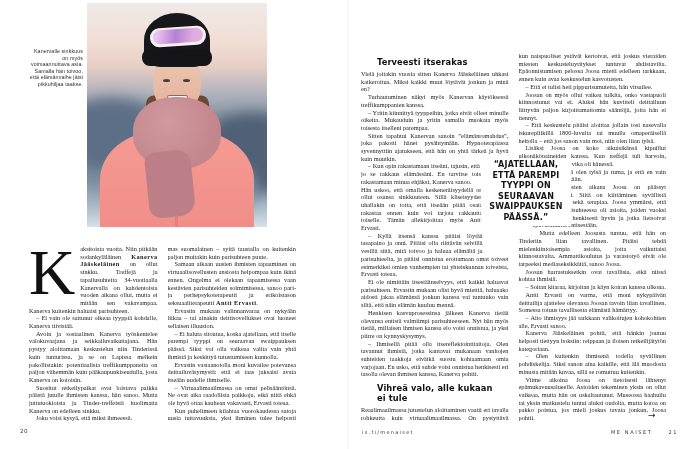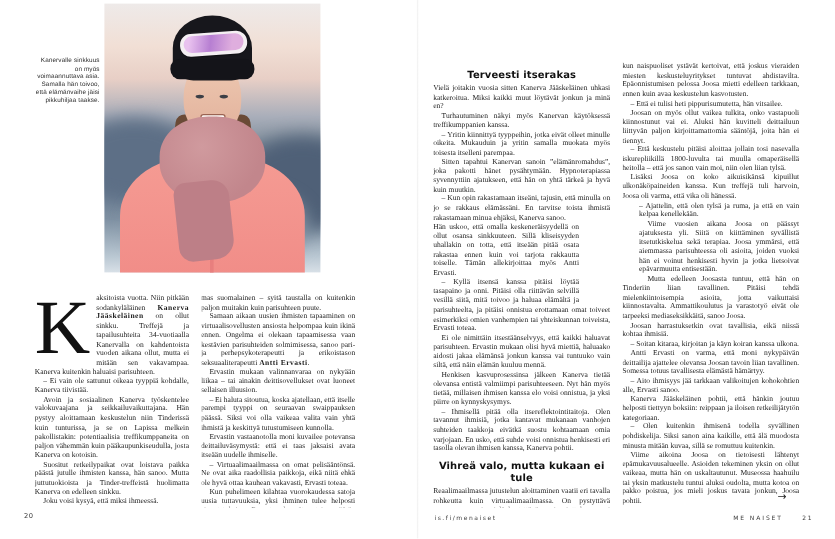--- a/index.html
+++ b/index.html
@@ -50,21 +50,21 @@
 
   
   .cols { position:absolute; display:flex; }
   .lp-cols { left:29px; top:245px; width:267px; height:178px; gap:10px; }
   .rp-cols { left:361px; top:52px; width:305px; height:371px; gap:10px; }
   .col { flex:1 1 0; overflow:hidden; font-size:6.3px; line-height:7.7px; text-align:justify;
          color:#1b1b1b; }
   .bodypara { text-indent:0; }
   .bodypara + .bodypara { text-indent:7px; }
   .subhead { font-family:"DejaVu Sans", sans-serif; font-weight:bold; font-size:8.3px;
-             line-height:10px; text-align:center; margin:5px 0 3px; color:#111;
+             line-height:10px; margin:5px 16px 3px; color:#111;
              letter-spacing:0.1px; }
   .name-bold { font-weight:bold; letter-spacing:0.4px; }
   .dropcap { float:left; font-family:"Liberation Serif", serif; font-size:64px; line-height:52px;
              height:54px; padding:2px 5px 0 0; color:#111; }
 
   
   .pull-quote { position:absolute; left:481px; top:158px; width:90px; background:#fff;
                 font-family:"DejaVu Sans", sans-serif; font-weight:bold; font-size:8px;
                 line-height:10.6px; text-align:center; color:#161616; letter-spacing:0.2px;
                 padding:2px 1px; z-index:5; }
@@ -135,21 +135,21 @@
         <p class="bodypara">Turhautuminen näkyi myös Kanervan käytöksessä treffikumppanien kanssa.</p>
         <p class="bodypara">– Yritin kiinnittyä tyyppeihin, jotka eivät olleet minulle oikeita. Mukauduin ja yritin samalla muokata myös toisesta itselleni parempaa.</p>
         <p class="bodypara">Sitten tapahtui Kanervan sanoin ”elämänromahdus”, joka pakotti hänet pysähtymään. Hypnoterapiassa syvennyttiin ajatukseen, että hän on yhtä tärkeä ja hyvä kuin muutkin.</p>
         <p class="bodypara">– Kun opin rakastamaan itseäni, tajusin, että minulla on jo se rakkaus elämässäni. En tarvitse toista ihmistä rakastamaan minua ehjäksi, Kanerva sanoo.</p>
         <div class="wrap-spacer" style="float: right; width: 26px; height: 62px;"></div>
         <p class="bodypara">Hän uskoo, että omalla keskeneräisyydellä on ollut osansa sinkkuuteen. Sillä kliseisyyden uhallakin on totta, että itseään pitää osata rakastaa ennen kuin voi tarjota rakkautta toiselle. Tämän allekirjoittaa myös Antti Ervasti.</p>
         <p class="bodypara">– Kyllä itsensä kanssa pitäisi löytää tasapaino ja onni. Pitäisi olla riittävän selvillä vesillä siitä, mitä toivoo ja haluaa elämältä ja parisuhteelta, ja pitäisi onnistua erottamaan omat toiveet esimerkiksi omien vanhempien tai yhteiskunnan toiveista, Ervasti toteaa.</p>
         <p class="bodypara">Ei ole nimittäin itsestäänselvyys, että kaikki haluavat parisuhteen. Ervastin mukaan olisi hyvä miettiä, haluaako aidosti jakaa elämänsä jonkun kanssa vai tuntuuko vain siltä, että näin elämän kuuluu mennä.</p>
         <p class="bodypara">Henkisen kasvuprosessinsa jälkeen Kanerva tietää olevansa entistä valmiimpi parisuhteeseen. Nyt hän myös tietää, millaisen ihmisen kanssa elo voisi onnistua, ja yksi piirre on kynnyskysymys.</p>
         <p class="bodypara">– Ihmisellä pitää olla itsereflektointitaitoja. Olen tavannut ihmisiä, jotka kantavat mukanaan vanhojen suhteiden taakkoja eivätkä suostu kohtaamaan omia varjojaan. En usko, että suhde voisi onnistua henkisesti eri tasolla olevan ihmisen kanssa, Kanerva pohtii.</p>
-        <h3 class="subhead">Vihreä valo, mutta kukaan ei tule</h3>
+        <h3 class="subhead">Vihreä valo, alle kukaan ei tule</h3>
         <p class="bodypara">Reaalimaailmassa jutustelun aloittaminen vaatii eri tavalla rohkeutta kuin virtuaalimaailmassa. On pystyttävä avaamaan suu ja vielä kestettävä se, jos juttukumppani sanookin päin naamaa ”kiitos, mutta ei kiitos”.</p>
       </div>
     <div class="col">
         <p class="bodypara">kun naispuoliset ystävät kertoivat, että joskus vieraiden miesten keskusteluyritykset tuntuvat ahdistavilta. Epäonnistumisen pelossa Joosa mietti edelleen tarkkaan, ennen kuin avaa keskustelun kasvotusten.</p>
         <p class="bodypara">– Että ei tulisi heti pippurisumutetta, hän vitsailee.</p>
         <p class="bodypara">Joosan on myös ollut vaikea tulkita, onko vastapuoli kiinnostunut vai ei. Aluksi hän kuvitteli deittailuun liittyvän paljon kirjoittamattomia sääntöjä, joita hän ei tiennyt.</p>
         <p class="bodypara">– Että keskustelu pitäisi aloittaa jollain tosi nasevalla iskurepliikillä 1800-luvulta tai muulla omaperäisellä heitolla – että jos sanon vain moi, niin olen liian tylsä.</p>
         <p class="bodypara">Lisäksi Joosa on koko aikuisikänsä kipuillut ulkonäköpaineiden kanssa. Kun treffejä tuli harvoin, Joosa oli varma, että vika oli hänessä.</p>
         <div class="wrap-spacer" style="float: left; width: 14px; height: 62px;"></div>
         <p class="bodypara">– Ajattelin, että olen tylsä ja ruma, ja että en vain kelpaa kenellekään.</p>
@@ -158,20 +158,21 @@
         <p class="bodypara">Joosan harrastuksetkin ovat tavallisia, eikä niissä kohtaa ihmisiä.</p>
         <p class="bodypara">– Soitan kitaraa, kirjoitan ja käyn koiran kanssa ulkona.</p>
         <p class="bodypara">Antti Ervasti on varma, että moni nykypäivän deittailija ajattelee olevansa Joosan tavoin liian tavallinen. Somessa totuus tavallisesta elämästä hämärtyy.</p>
         <p class="bodypara">– Aito ihmisyys jää tarkkaan valikoitujen kohokohtien alle, Ervasti sanoo.</p>
         <p class="bodypara">Kanerva Jääskeläinen pohtii, että hänkin joutuu helposti tiettyyn boksiin: reippaan ja iloisen retkeilijätytön kategoriaan.</p>
         <p class="bodypara">– Olen kuitenkin ihmisenä todella syvällinen pohdiskelija. Siksi sanon aina kaikille, että älä muodosta minusta mitään kuvaa, sillä se romuttuu kuitenkin.</p>
         <p class="bodypara">Viime aikoina Joosa on tietoisesti lähtenyt epämukavuusalueelle. Asioiden tekeminen yksin on ollut vaikeaa, mutta hän on uskaltautunut. Museossa haahuilu tai yksin matkustelu tuntui aluksi oudolta, mutta kotoa on pakko poistua, jos mieli joskus tavata jonkun, Joosa pohtii.</p>
       </div>
   </div>
 
+  <div class="pull-quote">“AJATELLAAN, ETTÄ PAREMPI TYYPPI ON SEURAAVAN SWAIPPAUKSEN PÄÄSSÄ.”</div>
 
   <div class="continuation-arrow">→</div>
 
   <div class="folio site-url">is.fi/menaiset</div>
 
   <div class="folio brand-folio">
     <span>ME NAISET</span>
     <span>21</span>
   </div>
 

